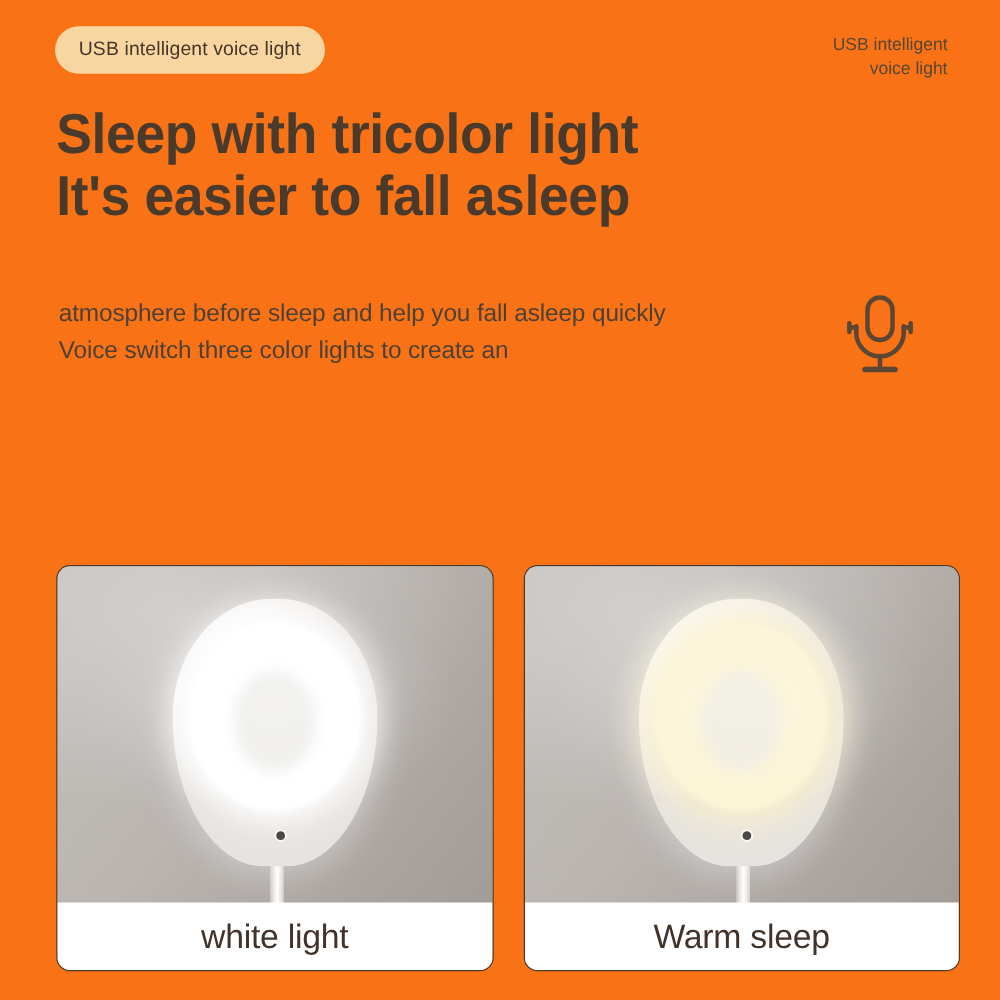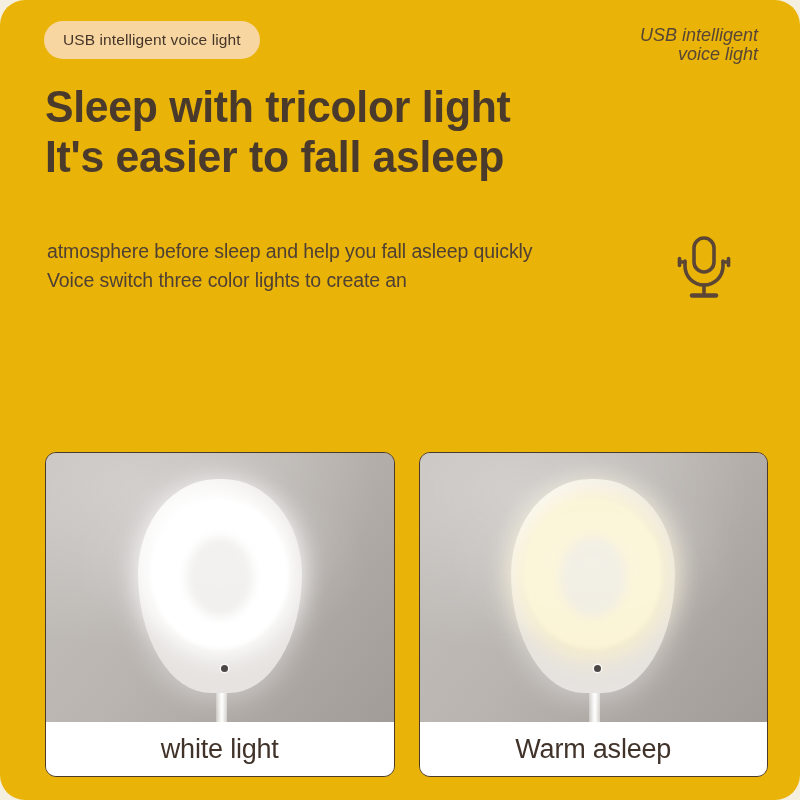--- a/index.html
+++ b/index.html
@@ -11,22 +11,21 @@
     height: 800px;
     overflow: hidden;
     background: #f5efdf;
     font-family: "Liberation Sans", sans-serif;
     -webkit-font-smoothing: antialiased;
   }
   .page {
     position: relative;
     width: 800px;
     height: 800px;
-    background: #eab308;
-    border-radius: 25px;
+    background: #f97316;
   }
 
   
   .badge {
     position: absolute;
     left: 44px;
     top: 21px;
     height: 38px;
     padding: 0 19px;
     display: flex;
@@ -38,24 +37,23 @@
     letter-spacing: .1px;
     white-space: nowrap;
   }
   .corner-label {
     position: absolute;
     right: 42px;
     top: 26px;
     text-align: right;
     color: #5a4staticd;
     color: #574635;
-    font-size: 18px;
+    font-size: 14px;
     line-height: 19px;
     white-space: pre-line;
-    font-style: italic;
   }
 
   
   .headline {
     position: absolute;
     left: 45px;
     top: 82px;
     color: #4a3a2c;
     font-size: 45px;
     font-weight: bold;
@@ -299,18 +297,18 @@
           <div class="stem"></div>
           <div class="collar"></div>
           <div class="neck"></div>
           <div class="body"></div>
           <div class="ring-glow"></div>
           <div class="ring"></div>
           <div class="ring-inner"></div>
           <div class="sensor"></div>
         </div>
       </div>
-      <div class="caption">Warm asleep</div>
+      <div class="caption">Warm sleep</div>
     </div>
 
 
   </div>
 </div>
 
 </body></html>

